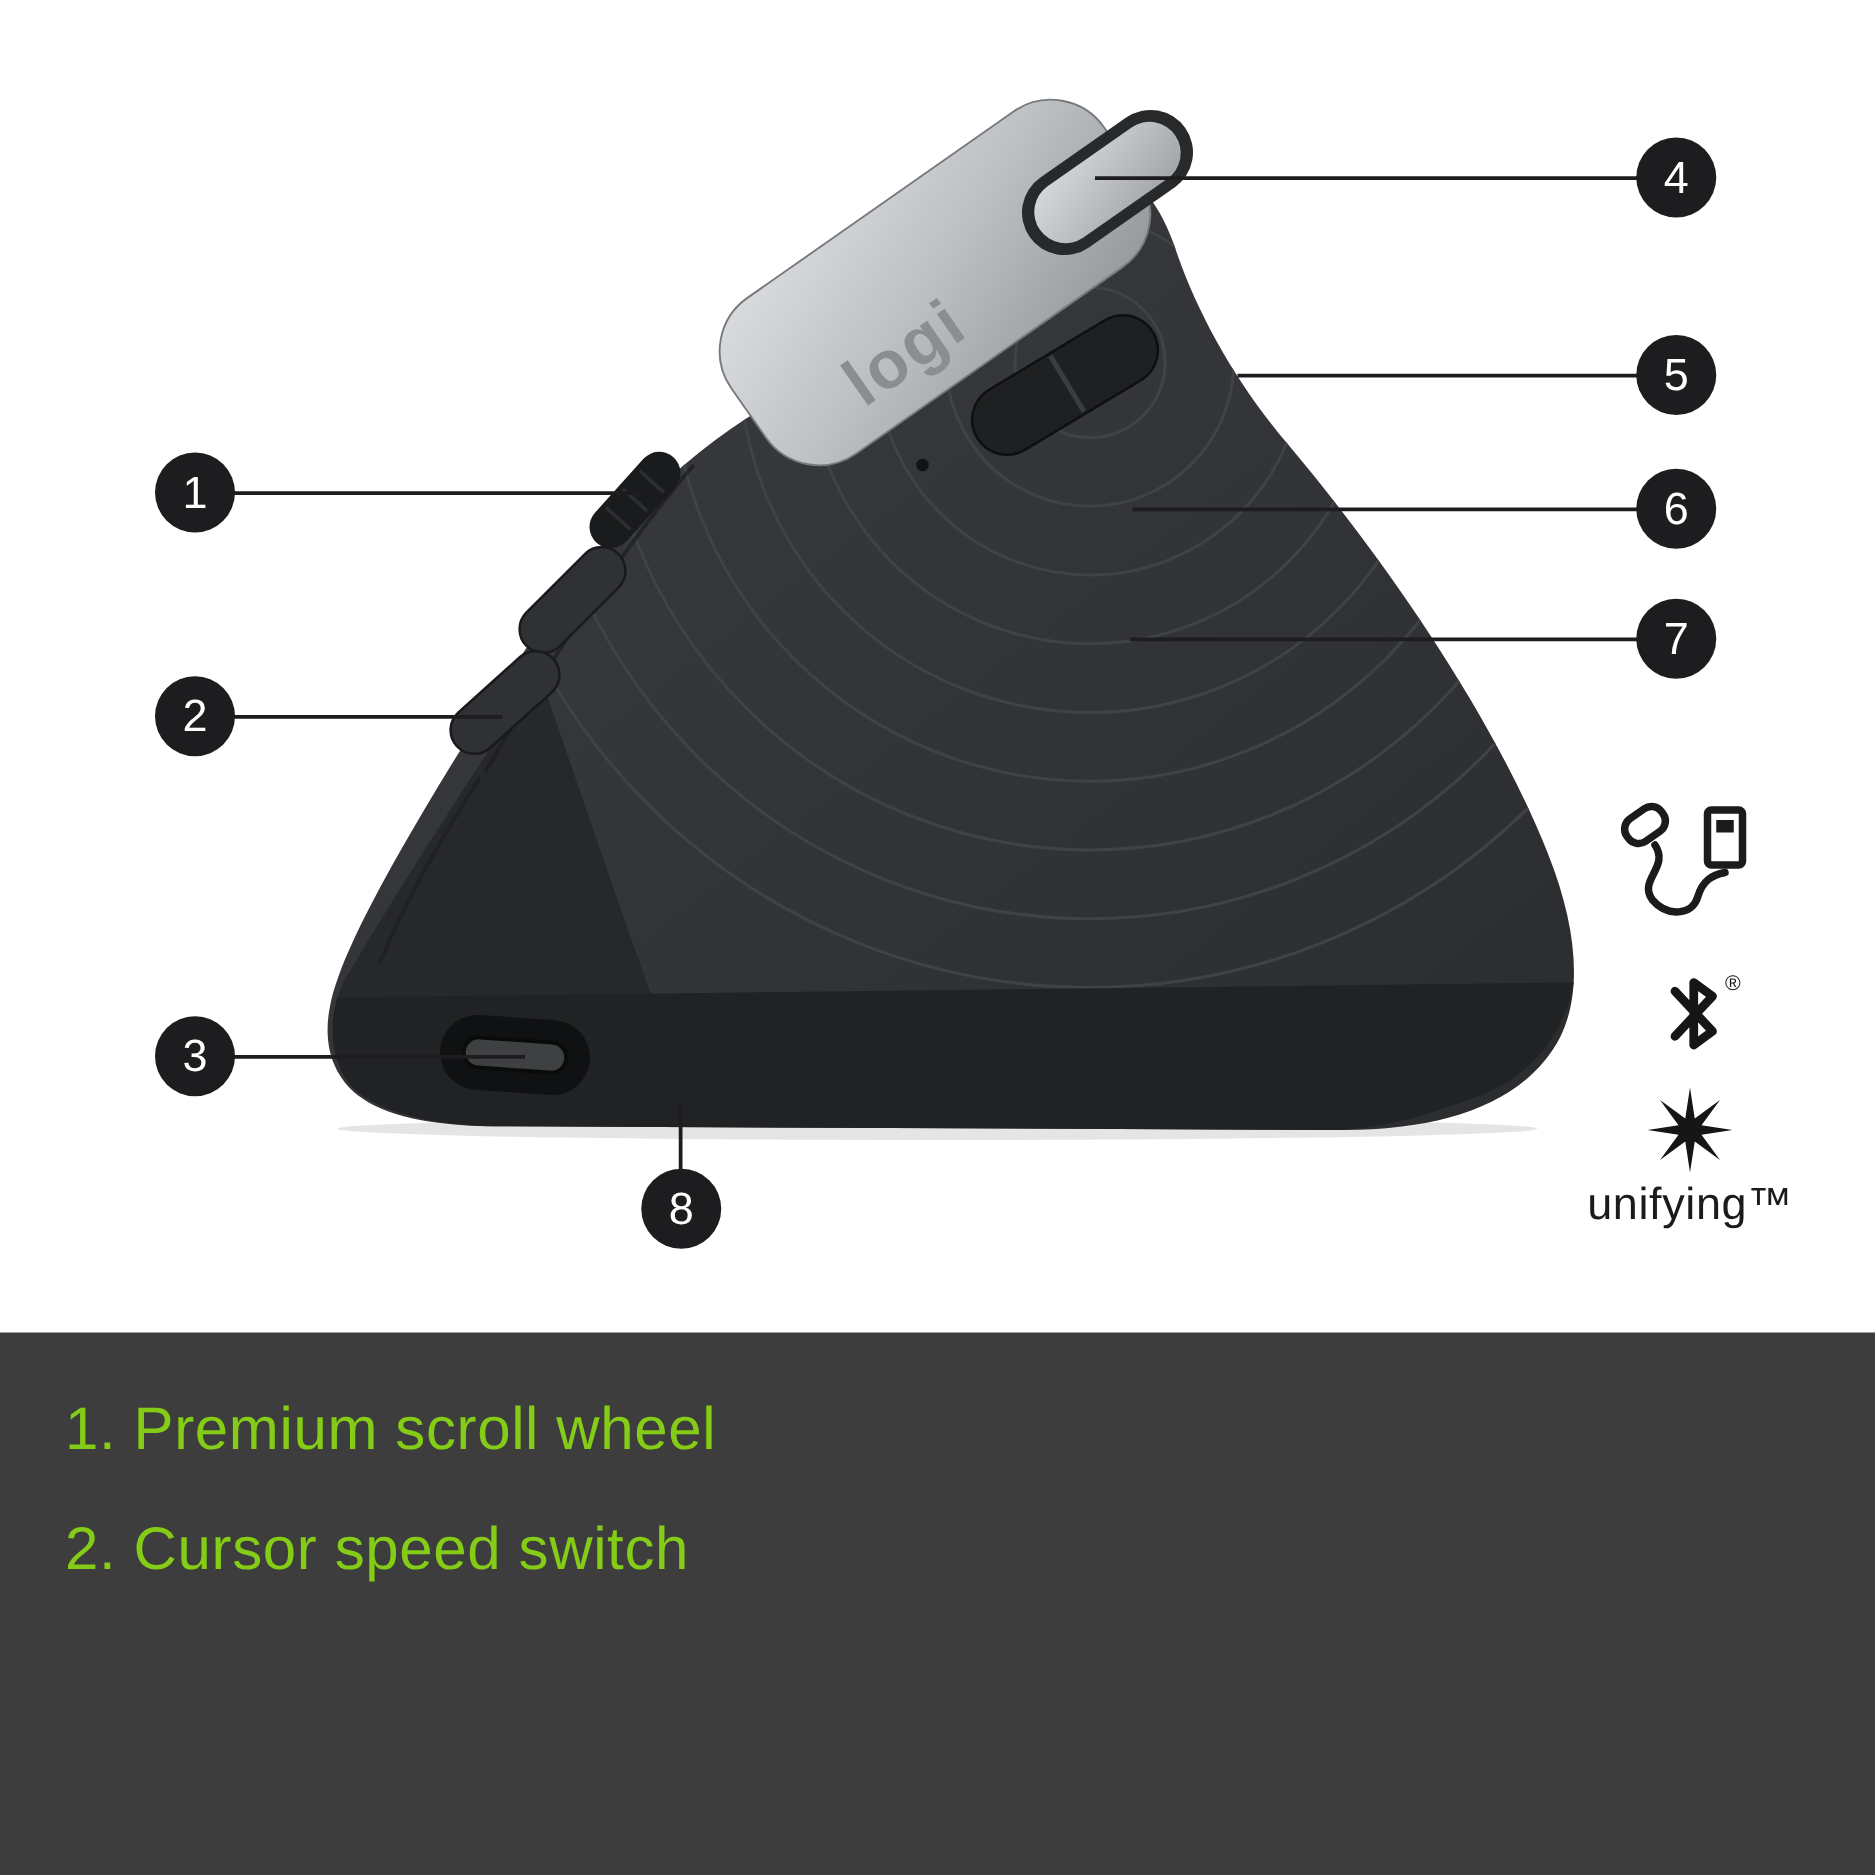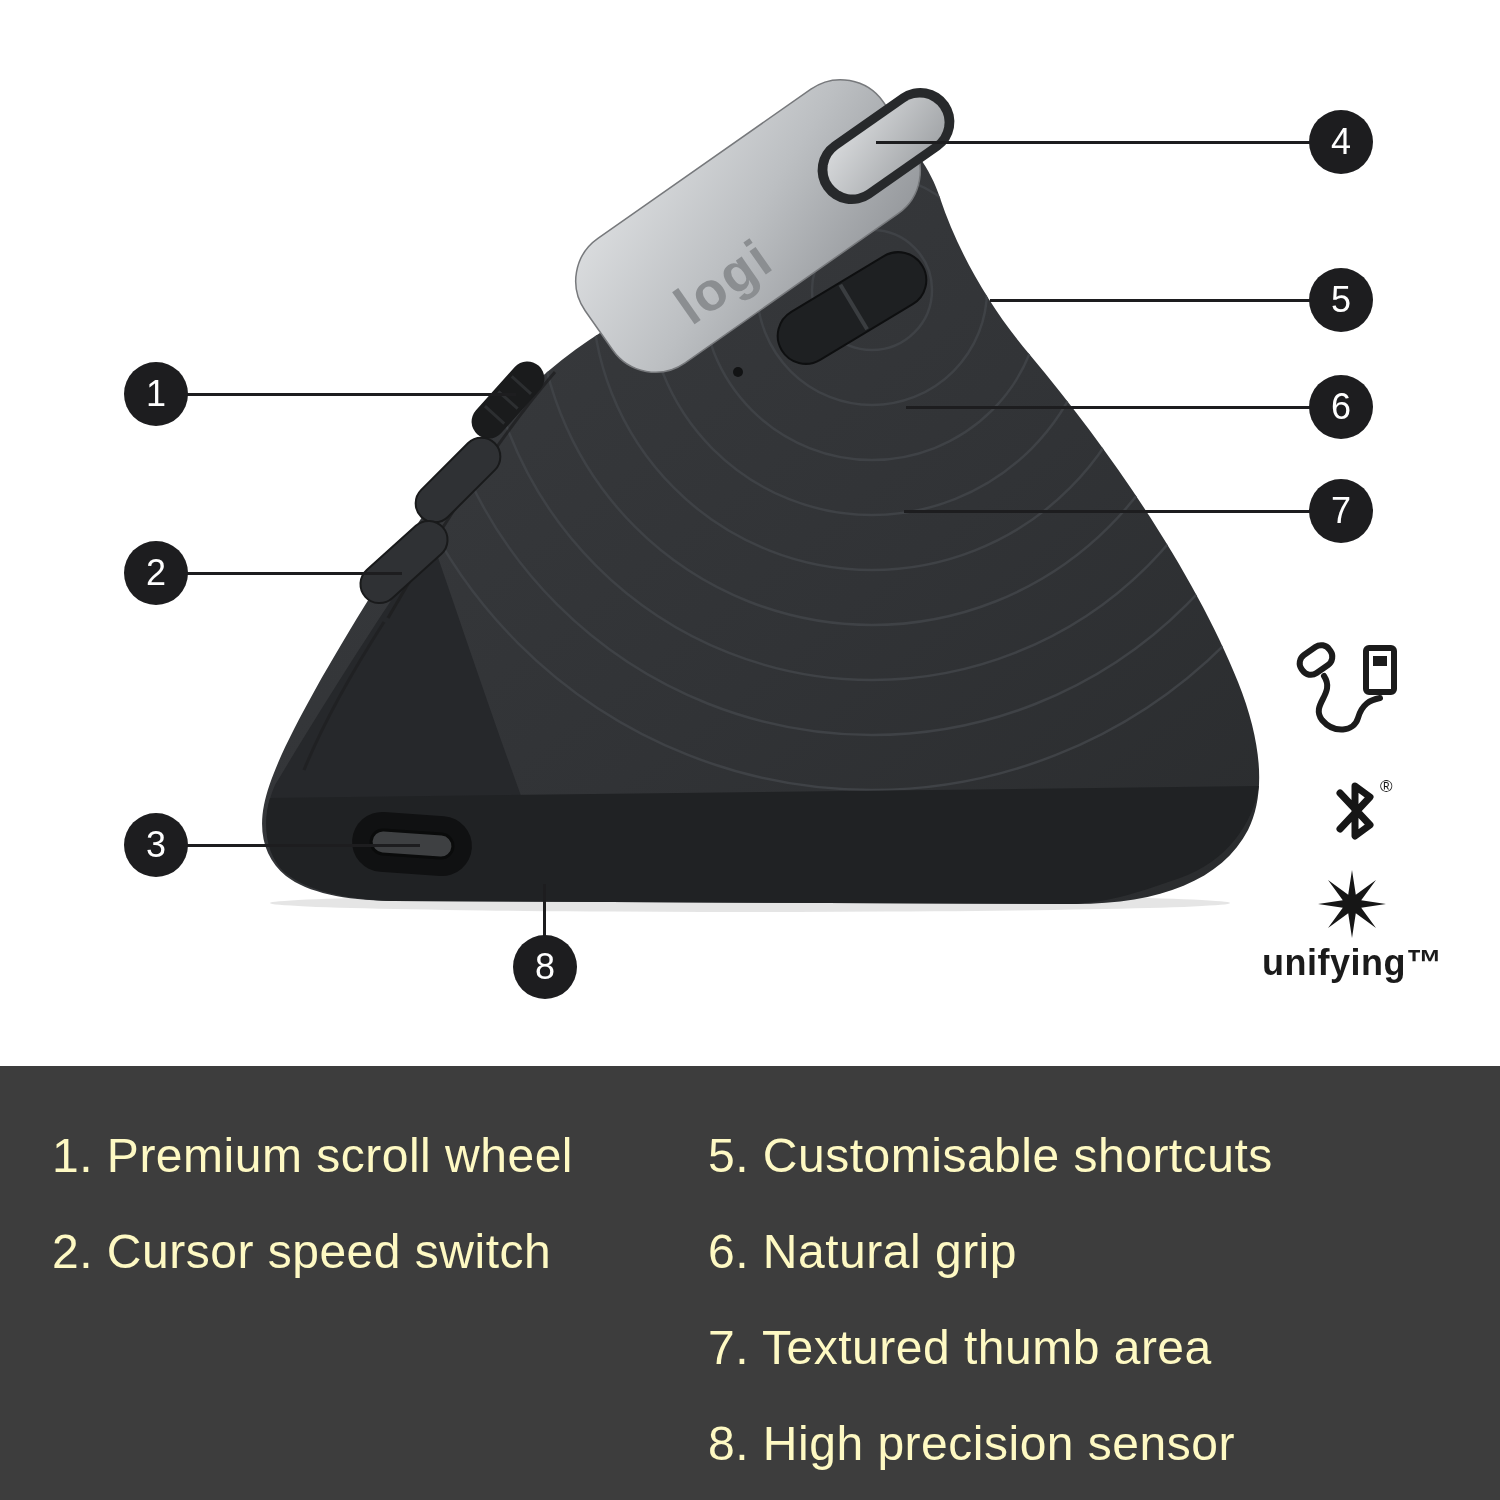--- a/index.html
+++ b/index.html
@@ -12,25 +12,25 @@
   .badge{
     position:absolute;width:64px;height:64px;border-radius:50%;
     background:#1d1d1f;color:#ffffff;display:flex;align-items:center;justify-content:center;
     font-size:36px;font-weight:400;z-index:3;
   }
   .cline{position:absolute;background:#1d1d1f;height:3px;z-index:2;}
   .cline.v{width:3px;}
   .icon{position:absolute;z-index:2;}
   .unifying-label{
     position:absolute;left:1262px;top:942px;width:180px;text-align:center;
-    font-size:36px;font-weight:700;color:#1b1b1b;z-index:2;letter-spacing:0.5px;
+    font-size:36px;font-weight:400;color:#1b1b1b;z-index:2;letter-spacing:0.5px;
   }
   .legend{
     position:absolute;left:0;top:1066px;width:1500px;height:434px;background:#3d3d3d;
-    color:#fef9c3;display:flex;box-sizing:border-box;padding-top:42px;z-index:4;
+    color:#84cc16;display:flex;box-sizing:border-box;padding-top:30px;z-index:4;
   }
   .legend-col{display:flex;flex-direction:column;}
   .legend-col.left{width:708px;padding-left:52px;box-sizing:border-box;}
   .legend-item{font-size:48px;line-height:96px;white-space:nowrap;letter-spacing:0.5px;}
 </style>
 </head>
 <body>
 
 <div id="canvas">
 
@@ -197,21 +197,15 @@
     </svg>
 
     <div class="unifying-label">unifying™</div>
   </div>
 
   <div class="legend">
     <div class="legend-col left">
       <div class="legend-item">1. Premium scroll wheel</div>
       <div class="legend-item">2. Cursor speed switch</div>
     </div>
-    <div class="legend-col right">
-      <div class="legend-item">5. Customisable shortcuts</div>
-      <div class="legend-item">6. Natural grip</div>
-      <div class="legend-item">7. Textured thumb area</div>
-      <div class="legend-item">8. High precision sensor</div>
-    </div>
   </div>
 
 </div>
 
 </body></html>

